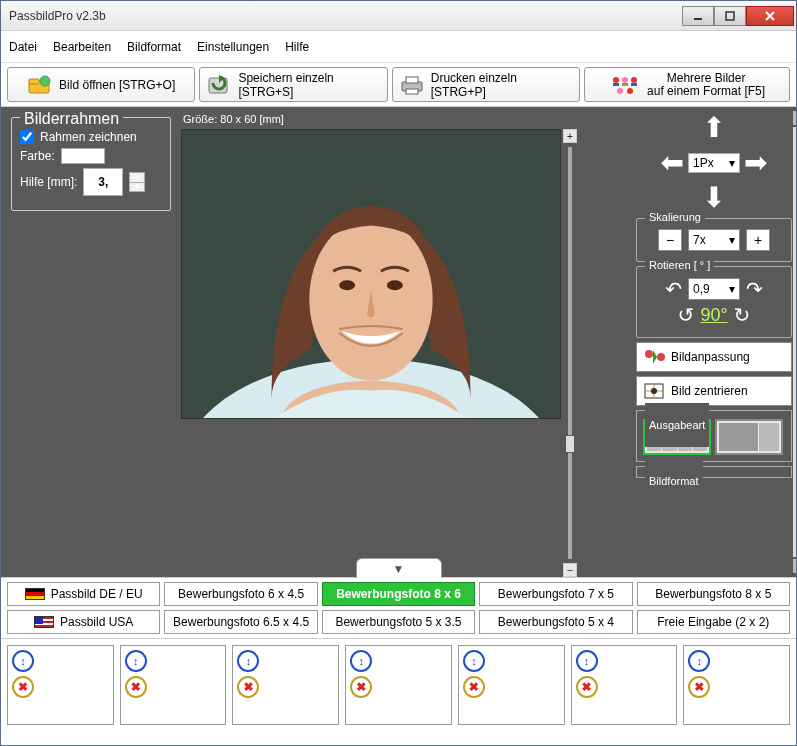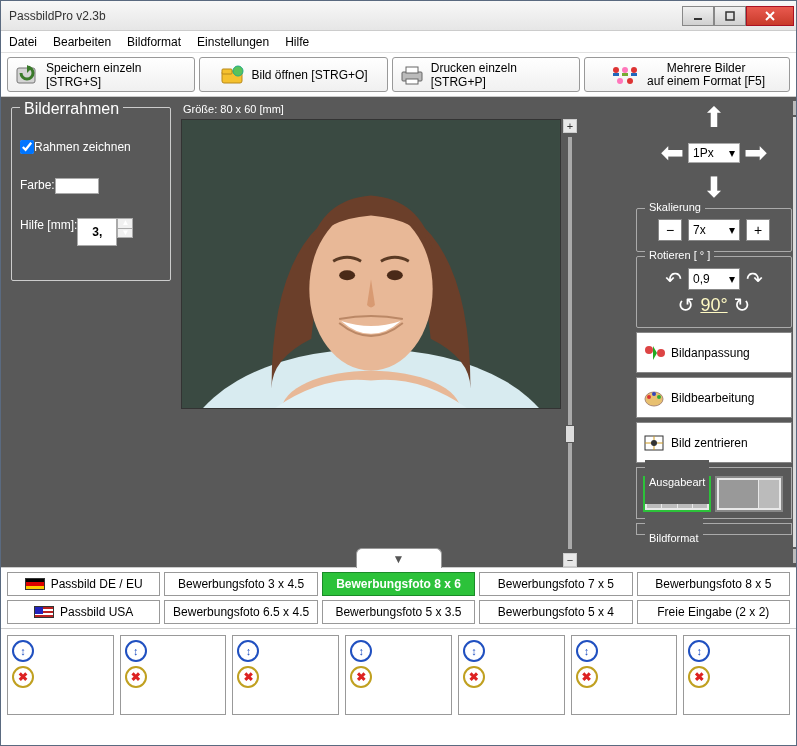--- a/index.html
+++ b/index.html
@@ -5,33 +5,33 @@
 * { box-sizing: border-box; margin: 0; padding: 0; font-family: "Segoe UI", Tahoma, sans-serif; font-size: 12px; }
 body { background:#fff; width:797px; height:746px; overflow:hidden; border:1px solid #5a6a80; }
 
 .titlebar { height:30px; background:linear-gradient(#f8f8f8,#e6e6e6); display:flex; align-items:center; padding:0 2px 0 8px; border-bottom:1px solid #ccc; }
 .titlebar .title { flex:1; color:#333; }
 .titlebar .win-btns { display:flex; gap:0; }
 .win-btn { width:32px; height:20px; display:flex; align-items:center; justify-content:center; border:1px solid #888; background:linear-gradient(#f0f0f0,#d0d0d0); }
 .win-btn.close { background:linear-gradient(#e95a4f,#c83a2a); border-color:#a12; width:48px; }
 .win-btn svg { width:10px; height:10px; }
 
-.menubar { height:22px; background:#fff; display:flex; align-items:center; padding:0 8px; border-bottom:1px solid #e0e0e0; gap:16px; }
+.menubar { height:32px; background:#fff; display:flex; align-items:center; padding:0 8px; border-bottom:1px solid #e0e0e0; gap:16px; }
 .menubar span { cursor:default; }
 
 .toolbar { height:44px; background:#fff; display:flex; align-items:stretch; padding:4px 6px; gap:4px; border-bottom:1px solid #ccc; }
 .toolbar .tbtn { flex:1; border:1px solid #999; border-radius:3px; display:flex; align-items:center; justify-content:center; gap:6px; padding:0 6px; background:linear-gradient(#fff,#f0f0f0); cursor:pointer; }
 .toolbar .tbtn:last-child { flex:1.1; }
 .ticon { display:inline-flex; align-items:center; justify-content:center; }
 
 .main { flex:1; background:#595959; display:flex; height:calc(746px - 30px - 22px - 44px - 22px - 64px - 94px); position:relative; }
 .main-left { width:180px; padding:10px; }
 .frame-box { border:1px solid #ccc; border-radius:2px; padding:8px 8px 10px; color:#fff; position:relative; }
 .frame-box .legend { position:absolute; top:-8px; left:8px; background:#595959; padding:0 4px; color:#fff; font-size:16px; }
-.frame-box .row { display:flex; align-items:flex-start; margin:24px 0; color:#fff; font-size:11px; }
+.frame-box .row { display:flex; align-items:center; gap:6px; margin:4px 0; color:#fff; font-size:11px; }
 .frame-box input[type=checkbox]{ width:14px; height:14px; }
 .frame-box .swatch { width:44px; height:16px; background:#fff; border:1px solid #aaa; }
 .frame-box .numinput { width:40px; height:28px; border:1px solid #aaa; padding:0 14px;font-weight:bold; }
 .frame-box .stepper { width:16px; height:20px; border:1px solid #aaa; background:#f0f0f0; display:flex; flex-direction:column; }
 .frame-box .stepper div{flex:1; font-size:8px; text-align:center; line-height:8px; border-bottom:1px solid #aaa;}
 .frame-box .stepper div:last-child{border:none;}
 
 .main-center { flex:1; padding:6px 0 0 0; color:#fff; display:flex; flex-direction:column; }
 .size-label { font-size:11px; margin:0 0 4px 2px; }
 .canvas-wrap { flex:1; display:flex; }
@@ -46,23 +46,23 @@
 .arrow-pad { display:flex; flex-direction:column; align-items:center; gap:2px; }
 .arrow-pad .r { display:flex; align-items:center; gap:4px; }
 .arrow { color:#fff; font-size:22px; cursor:pointer; }
 .arrow.big{font-size:28px;}
 .px-select { width:52px; height:20px; border:1px solid #aaa; background:#fff; display:flex; align-items:center; padding:0 4px; justify-content:space-between; font-size:11px;}
 .panel { border:1px solid #aaa; border-radius:2px; position:relative; padding:8px 6px; color:#fff; }
 .panel .legend { position:absolute; top:-8px; left:8px; background:#595959; padding:0 4px; font-size:11px; }
 .panel .r { display:flex; align-items:center; justify-content:center; gap:6px; margin:2px 0;}
 .minibox { width:24px; height:22px; border:1px solid #888; background:#fff; color:#000; text-align:center; line-height:20px; font-size:14px; cursor:pointer;}
 .sel { width:52px; height:22px; border:1px solid #888; background:#fff; color:#000; display:flex; align-items:center; padding:0 4px; justify-content:space-between; font-size:11px;}
-.panel .deg { font-size:18px; color:#fef9c3;text-decoration:underline;}
+.panel .deg { font-size:18px; color:#bef264;text-decoration:underline;}
 .rot-arrow { color:#fff; font-size:20px; cursor:pointer; }
-.actbtn { height:41px; border:1px solid #888; background:#fff; display:flex; align-items:center; padding:0 6px; gap:6px; cursor:pointer; color:#000;}
+.actbtn { height:30px; border:1px solid #888; background:#fff; display:flex; align-items:center; padding:0 6px; gap:6px; cursor:pointer; color:#000;}
 .outbox { border:1px solid #aaa; padding:8px 6px 6px; position:relative;}
 .outbox .legend{position:absolute; top:-8px; left:8px; background:#595959; padding:16px 4px; font-size:11px; color:#fff;}
 .outbox .r{display:flex; gap:4px;}
 .outopt { width:68px; height:36px; background:#e8e8e8; border:2px solid #888; display:flex; padding:2px; gap:1px;}
 .outopt.active{border-color:#2cc23a;}
 .outopt .cell{flex:1; background:#bbb;}
 .outopt.two .cell:first-child{flex:2; background:#999;}
 .right-scroll { position:absolute; right:-3px; top:20px; bottom:20px; width:6px; }
 .right-scroll .track{position:absolute; inset:0; background:#ddd;}
 .right-scroll .up,.right-scroll .down{position:absolute;width:6px;height:14px;background:#bbb;}
@@ -116,36 +116,36 @@
   <span>Bearbeiten</span>
   <span>Bildformat</span>
   <span>Einstellungen</span>
   <span>Hilfe</span>
 </div>
 
 <div class="toolbar">
   <div class="tbtn">
     <span class="ticon">
         <svg width="26" height="20">
+          <rect x="2" y="6" width="20" height="12" rx="2" fill="#f5c12e" stroke="#b8891a"></rect>
+          <rect x="2" y="4" width="10" height="5" rx="1" fill="#f5c12e" stroke="#b8891a"></rect>
+          <circle cx="18" cy="6" r="5" fill="#5ac25a" stroke="#2a8"></circle>
+        </svg>
+      </span>
+    <span>Bild öffnen [STRG+O]</span>
+  </div>
+  <div class="tbtn">
+    <span class="ticon">
+        <svg width="26" height="20">
           <rect x="3" y="3" width="18" height="15" rx="2" fill="#d4d4d4" stroke="#777"></rect>
           <path d="M13 2 a6 6 0 1 1 -6 6" fill="none" stroke="#3a7a2a" stroke-width="3"></path>
           <polygon points="13,0 17,4 13,8" fill="#3a7a2a"></polygon>
         </svg>
       </span>
     <span>Speichern einzeln [STRG+S]</span>
-  </div>
-  <div class="tbtn">
-    <span class="ticon">
-        <svg width="26" height="20">
-          <rect x="2" y="6" width="20" height="12" rx="2" fill="#f5c12e" stroke="#b8891a"></rect>
-          <rect x="2" y="4" width="10" height="5" rx="1" fill="#f5c12e" stroke="#b8891a"></rect>
-          <circle cx="18" cy="6" r="5" fill="#5ac25a" stroke="#2a8"></circle>
-        </svg>
-      </span>
-    <span>Bild öffnen [STRG+O]</span>
   </div>
   <div class="tbtn">
     <span class="ticon">
         <svg width="26" height="20">
           <rect x="3" y="7" width="20" height="9" rx="1" fill="#bbb" stroke="#666"></rect>
           <rect x="7" y="2" width="12" height="6" fill="#fff" stroke="#666"></rect>
           <rect x="7" y="14" width="12" height="5" fill="#fff" stroke="#666"></rect>
         </svg>
       </span>
     <span>Drucken einzeln [STRG+P]</span>
@@ -275,31 +275,20 @@
             <circle cx="6" cy="6" r="4" fill="#d44"></circle>
             <polygon points="10,2 14,9 10,16" fill="#2a2"></polygon>
             <circle cx="18" cy="9" r="4" fill="#d44"></circle>
           </svg>
         </span>
       <span>Bildanpassung</span>
     </div>
     <div class="actbtn">
       <span class="ticon">
           <svg width="22" height="18">
-            <ellipse cx="11" cy="10" rx="9" ry="7" fill="#e8c070" stroke="#a87"></ellipse>
-            <circle cx="6" cy="8" r="2" fill="#d33"></circle>
-            <circle cx="11" cy="5" r="2" fill="#34b"></circle>
-            <circle cx="16" cy="8" r="2" fill="#3a3"></circle>
-          </svg>
-        </span>
-      <span>Bildbearbeitung</span>
-    </div>
-    <div class="actbtn">
-      <span class="ticon">
-          <svg width="22" height="18">
             <rect x="2" y="2" width="18" height="14" fill="none" stroke="#333"></rect>
             <line x1="2" y1="9" x2="20" y2="9" stroke="#c92"></line>
             <line x1="11" y1="2" x2="11" y2="16" stroke="#c92"></line>
             <circle cx="11" cy="9" r="3" fill="#333"></circle>
           </svg>
         </span>
       <span>Bild zentrieren</span>
     </div>
 
     <div class="outbox">
@@ -333,21 +322,21 @@
       <span>▼</span>
     </div>
 </div>
 
 <div class="format-grid">
   <div class="fmt">
       <span class="flag de"></span>
       <span>Passbild DE / EU</span>
     </div>
   <div class="fmt">
-      <span>Bewerbungsfoto 3 x 4.5</span>
+      <span>Bewerbungsfoto 6 x 4.5</span>
     </div>
   <div class="fmt active">
       <span>Bewerbungsfoto 8 x 6</span>
     </div>
   <div class="fmt">
       <span>Bewerbungsfoto 7 x 5</span>
     </div>
   <div class="fmt">
       <span>Bewerbungsfoto 8 x 5</span>
     </div>

